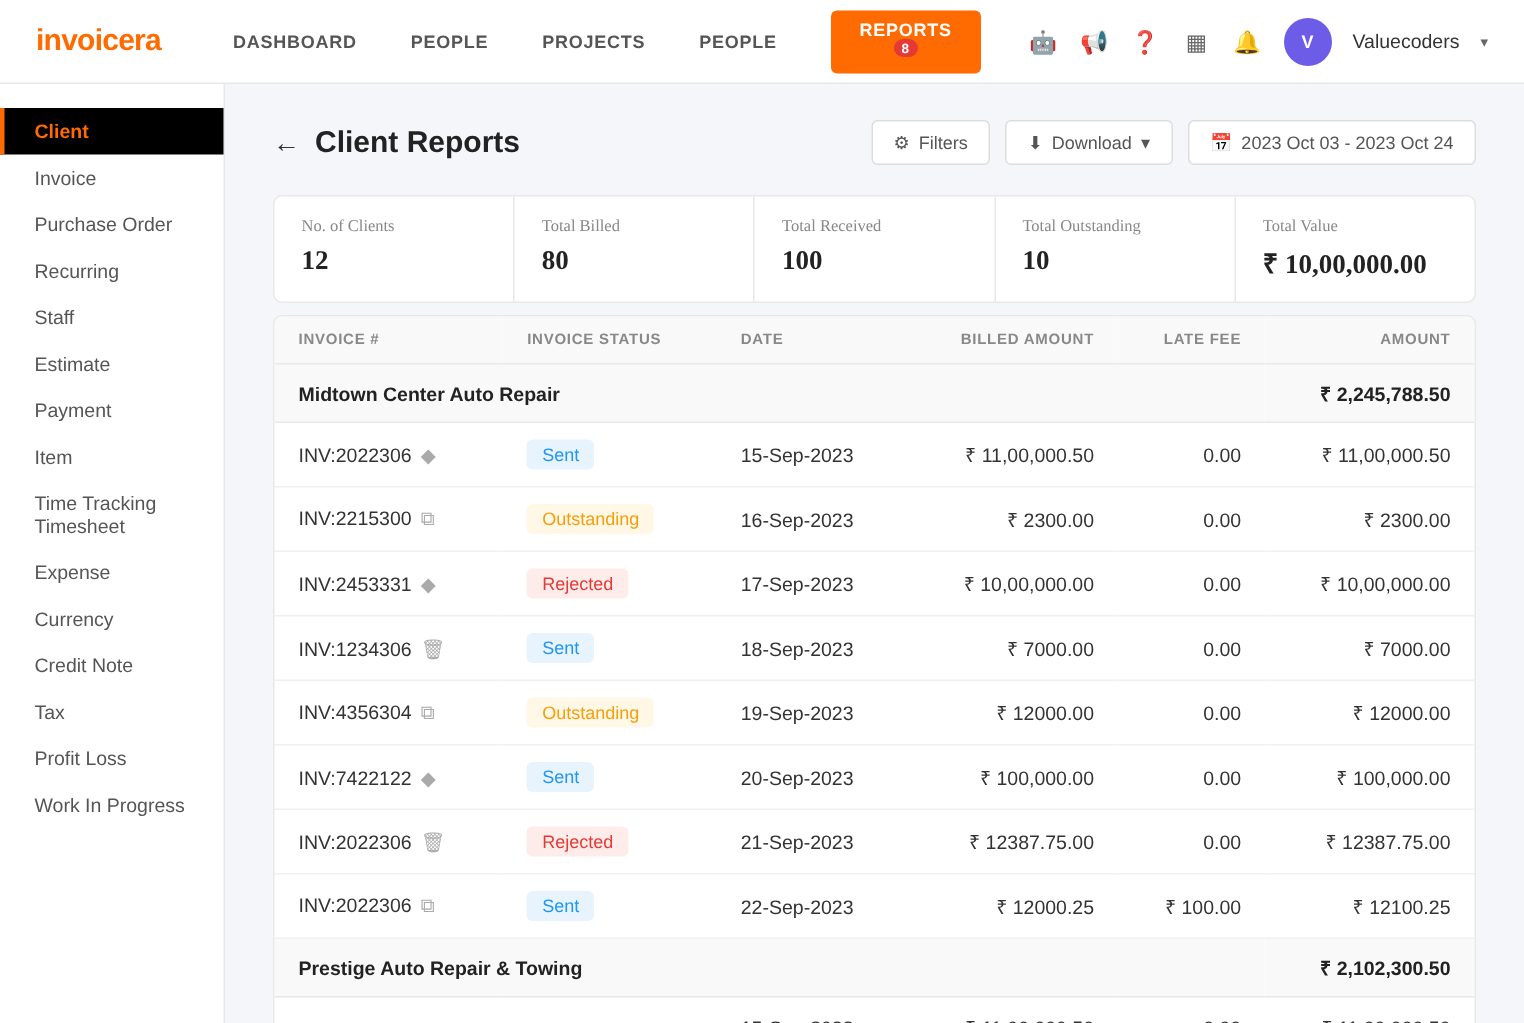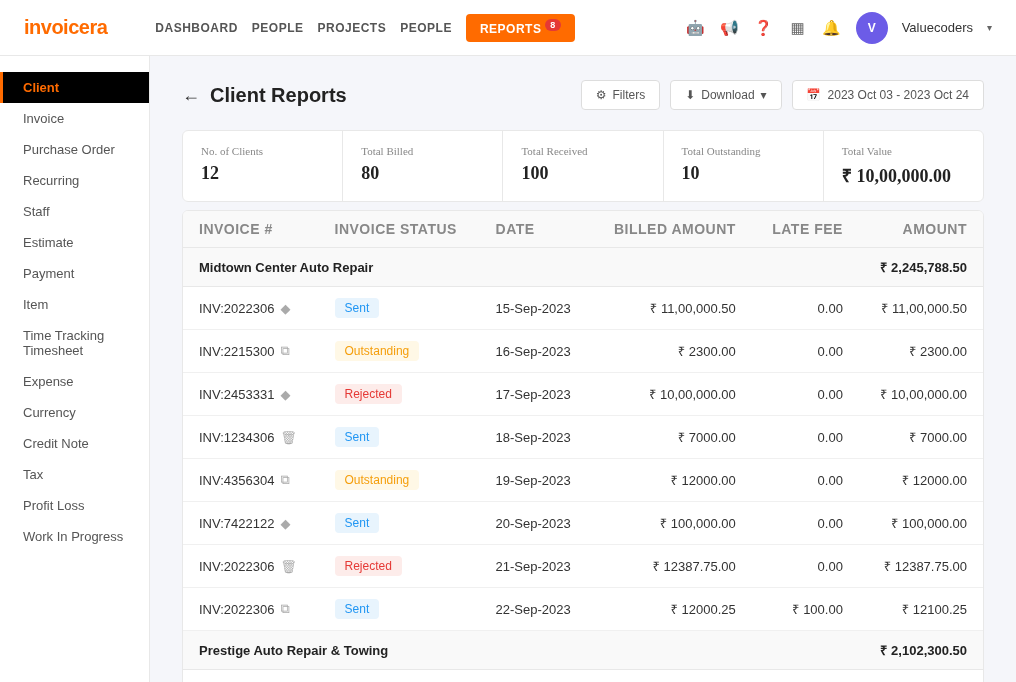--- a/index.html
+++ b/index.html
@@ -16,21 +16,21 @@
       gap: 32px;
     }
     .logo {
       font-size: 20px;
       font-weight: 800;
       color: #ff6b00;
       letter-spacing: -0.5px;
       margin-right: 16px;
     }
     .logo span { color: #222; margin-top: 16px; }
-    .nav-links { display: flex; gap: 14px; align-items: center; }
+    .nav-links { display: flex; gap: 36px; align-items: center; }
     .nav-link {
       font-size: 12px;
       font-weight: 600;
       color: #555;
       text-decoration: none;
       letter-spacing: 0.5px;
       cursor: pointer;
     }
     .nav-link.active-reports {
       background: #ff6b00;
@@ -159,21 +159,21 @@
       border-radius: 6px;
       overflow: hidden;
     }
     .data-table { width: 100%; border-collapse: collapse; }
     .data-table thead tr {
       background: #f9f9f9;
       border-bottom: 1px solid #e8e8e8;
     }
     .data-table th {
       padding: 10px 16px;
-      font-size: 14px;
+      font-size: 10px;
       font-weight: 700;
       color: #888;
       text-align: left;
       letter-spacing: 0.5px;
       text-transform: uppercase;
     }
     .data-table th.right, .data-table td.right { text-align: right; }
     .data-table td {
       padding: 11px 16px;
       font-size: 13px;
@@ -202,21 +202,21 @@
       padding: 3px 10px;
       border-radius: 4px;
       font-size: 12px;
       font-weight: 500;
     }
     .badge-sent { background: #e8f4fd; color: #2196f3; }
     .badge-outstanding { background: #fff8e6; color: #f59e0b; }
     .badge-rejected { background: #fdecea; color: #e53935; }
 
     
-    .inv-cell { display: flex; align-items: flex-end; gap: 6px; }
+    .inv-cell { display: flex; align-items: flex-start; gap: 6px; }
     .inv-icon { font-size: 13px; color: #aaa; }
   </style>
 </head>
 <body>
 
 <nav class="topnav">
   <div class="logo">
     <span style="color:#ff6b00;">invoicera</span>
   </div>
   <div class="nav-links">

